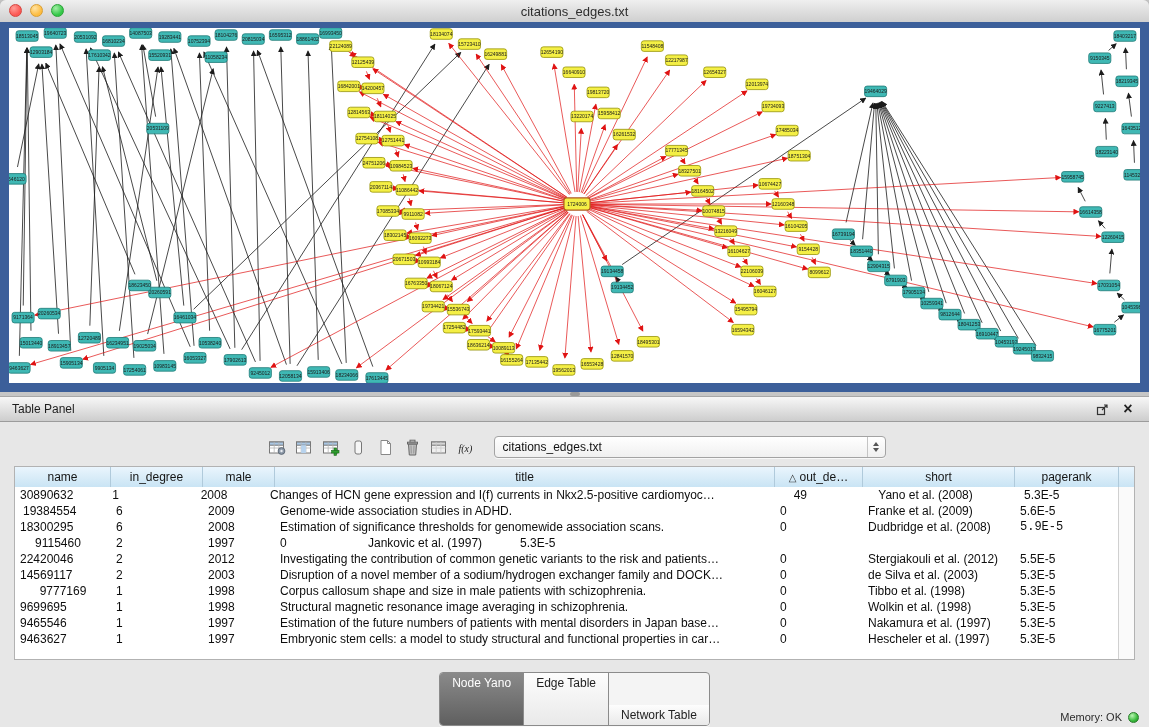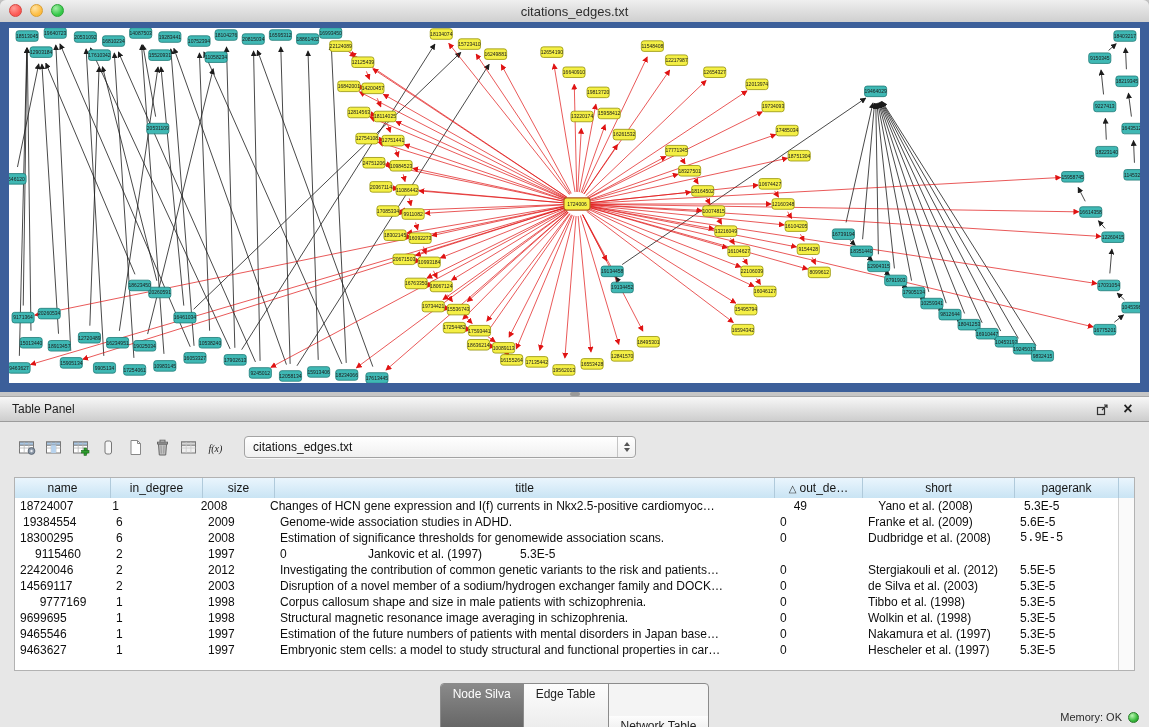--- a/index.html
+++ b/index.html
@@ -21,21 +21,21 @@
   .net-canvas svg{position:absolute;inset:0;width:100%;height:100%;}
   
   .divider{position:absolute;top:392px;left:0;right:0;height:4px;background:#c6c6c6;}
   .divider .handle{position:absolute;left:570px;top:0;width:10px;height:4px;border-radius:2px;background:#9a9a9a;}
   
   .table-panel{position:absolute;top:396px;left:0;width:1149px;bottom:0;background:#e7e7e7;}
   .panel-header{height:24px;background:linear-gradient(#f7f7f7,#cdcdcd);border-top:1px solid #a7a7a7;border-bottom:1px solid #9c9c9c;display:flex;align-items:center;padding:0 12px;font-size:12px;color:#1e1e1e;}
   .panel-header .spacer{flex:1;}
   .ph-btn{width:18px;height:18px;display:flex;align-items:center;justify-content:center;margin-left:8px;cursor:default;}
   .ph-close{font-size:16px;font-weight:bold;color:#222;line-height:16px;}
-  .toolbar{display:flex;align-items:center;gap:0;margin:12px 14px 17px 14px;height:26px;}
+  .toolbar{display:flex;align-items:center;gap:0;margin:12px 14px 6px 14px;height:26px;justify-content:center;}
   .tbtn{width:27px;height:25px;display:flex;align-items:center;justify-content:center;border-radius:3px;}
   .combo{margin-left:14px;width:392px;height:22px;background:linear-gradient(#ffffff,#f0f0f0);border:1px solid #a3a3a3;border-radius:4px;display:flex;align-items:center;font-size:12px;color:#111;padding-left:8px;box-sizing:border-box;box-shadow:0 1px 0 rgba(255,255,255,.7);}
   .combo .stepper{margin-left:auto;width:17px;height:100%;border-left:1px solid #c4c4c4;display:flex;flex-direction:column;align-items:center;justify-content:center;gap:2px;}
   .tri-up{width:0;height:0;border-left:3.5px solid transparent;border-right:3.5px solid transparent;border-bottom:4.5px solid #555;}
   .tri-down{width:0;height:0;border-left:3.5px solid transparent;border-right:3.5px solid transparent;border-top:4.5px solid #555;}
   .grid{margin:0 14px;border:1px solid #b2b2b2;background:#fff;height:192px;position:relative;overflow:hidden;}
   .ghead{display:flex;height:20px;background:linear-gradient(#eaf5fd,#c9e4f4);border-bottom:1px solid #a9c4d4;font-size:12px;color:#151515;}
   .gh{box-sizing:border-box;border-right:1px solid #b0cadb;display:flex;align-items:center;justify-content:center;overflow:hidden;white-space:nowrap;}
   .gh .sort{margin-right:3px;font-size:10px;color:#333;}
   .gbody{position:absolute;top:20px;left:0;right:15px;bottom:0;background:#fff;}
@@ -895,39 +895,39 @@
 
   <div class="grid">
     <div class="ghead" id="ghead">
         <div class="gh" style="width: 96px;">
           <span>name</span>
         </div>
         <div class="gh" style="width: 92px;">
           <span>in_degree</span>
         </div>
         <div class="gh" style="width: 72px;">
-          <span>size</span>
+          <span>male</span>
         </div>
         <div class="gh" style="width: 500px;">
           <span>title</span>
         </div>
         <div class="gh" style="width: 88px;">
           <span class="sort">△</span>
           <span>out_de…</span>
         </div>
         <div class="gh" style="width: 152px;">
           <span>short</span>
         </div>
         <div class="gh" style="width: 104px;">
           <span>pagerank</span>
         </div>
       </div>
     <div class="gbody" id="gbody">
         <div class="grow">
-          <div class="gc" style="width: 96px;">18724007</div>
+          <div class="gc" style="width: 96px;">30890632</div>
           <div class="gc" style="width: 92px;">1</div>
           <div class="gc" style="width: 72px;">2008</div>
           <div class="gc" style="width: 500px;">Changes of HCN gene expression and I(f) currents in Nkx2.5-positive cardiomyoc…</div>
           <div class="gc" style="width: 88px; margin-left: 45px;">49</div>
           <div class="gc" style="width: 152px;">Yano et al. (2008)</div>
           <div class="gc" style="width: 104px;">5.3E-5</div>
         </div>
         <div class="grow">
           <div class="gc" style="width: 96px; padding-left: 8px;">19384554</div>
           <div class="gc" style="width: 92px;">6</div>
@@ -1007,21 +1007,21 @@
           <div class="gc" style="width: 88px;">0</div>
           <div class="gc" style="width: 152px;">Hescheler et al. (1997)</div>
           <div class="gc" style="width: 104px;">5.3E-5</div>
         </div>
       </div>
     <div class="vscroll"></div>
   </div>
 
   <div class="tabs-bar">
     <div class="seg" id="tabseg">
-        <div class="tab active">Node Silva</div>
+        <div class="tab active">Node Yano</div>
         <div class="tab">Edge Table</div>
         <div class="tab">Network Table</div>
       </div>
   </div>
 
   <div class="status-bar">
     <span>Memory: OK</span>
     <span class="mem-dot"></span>
   </div>
 </div>

